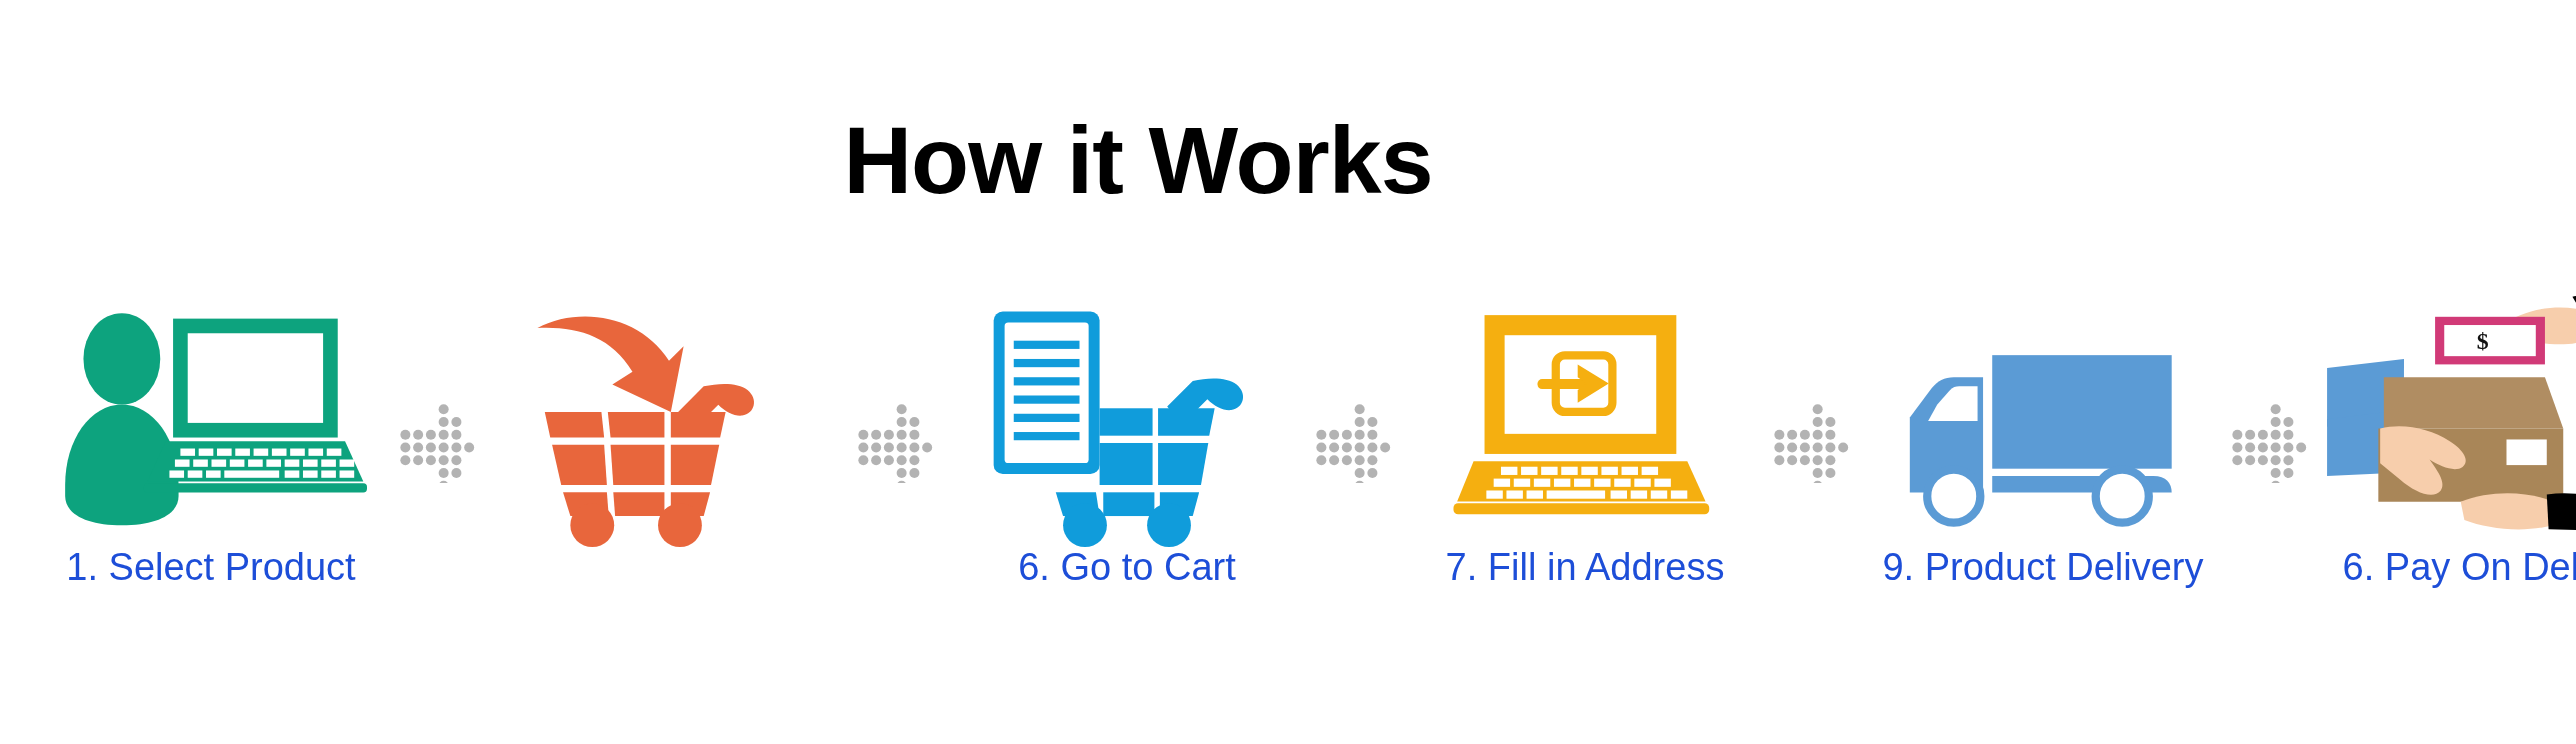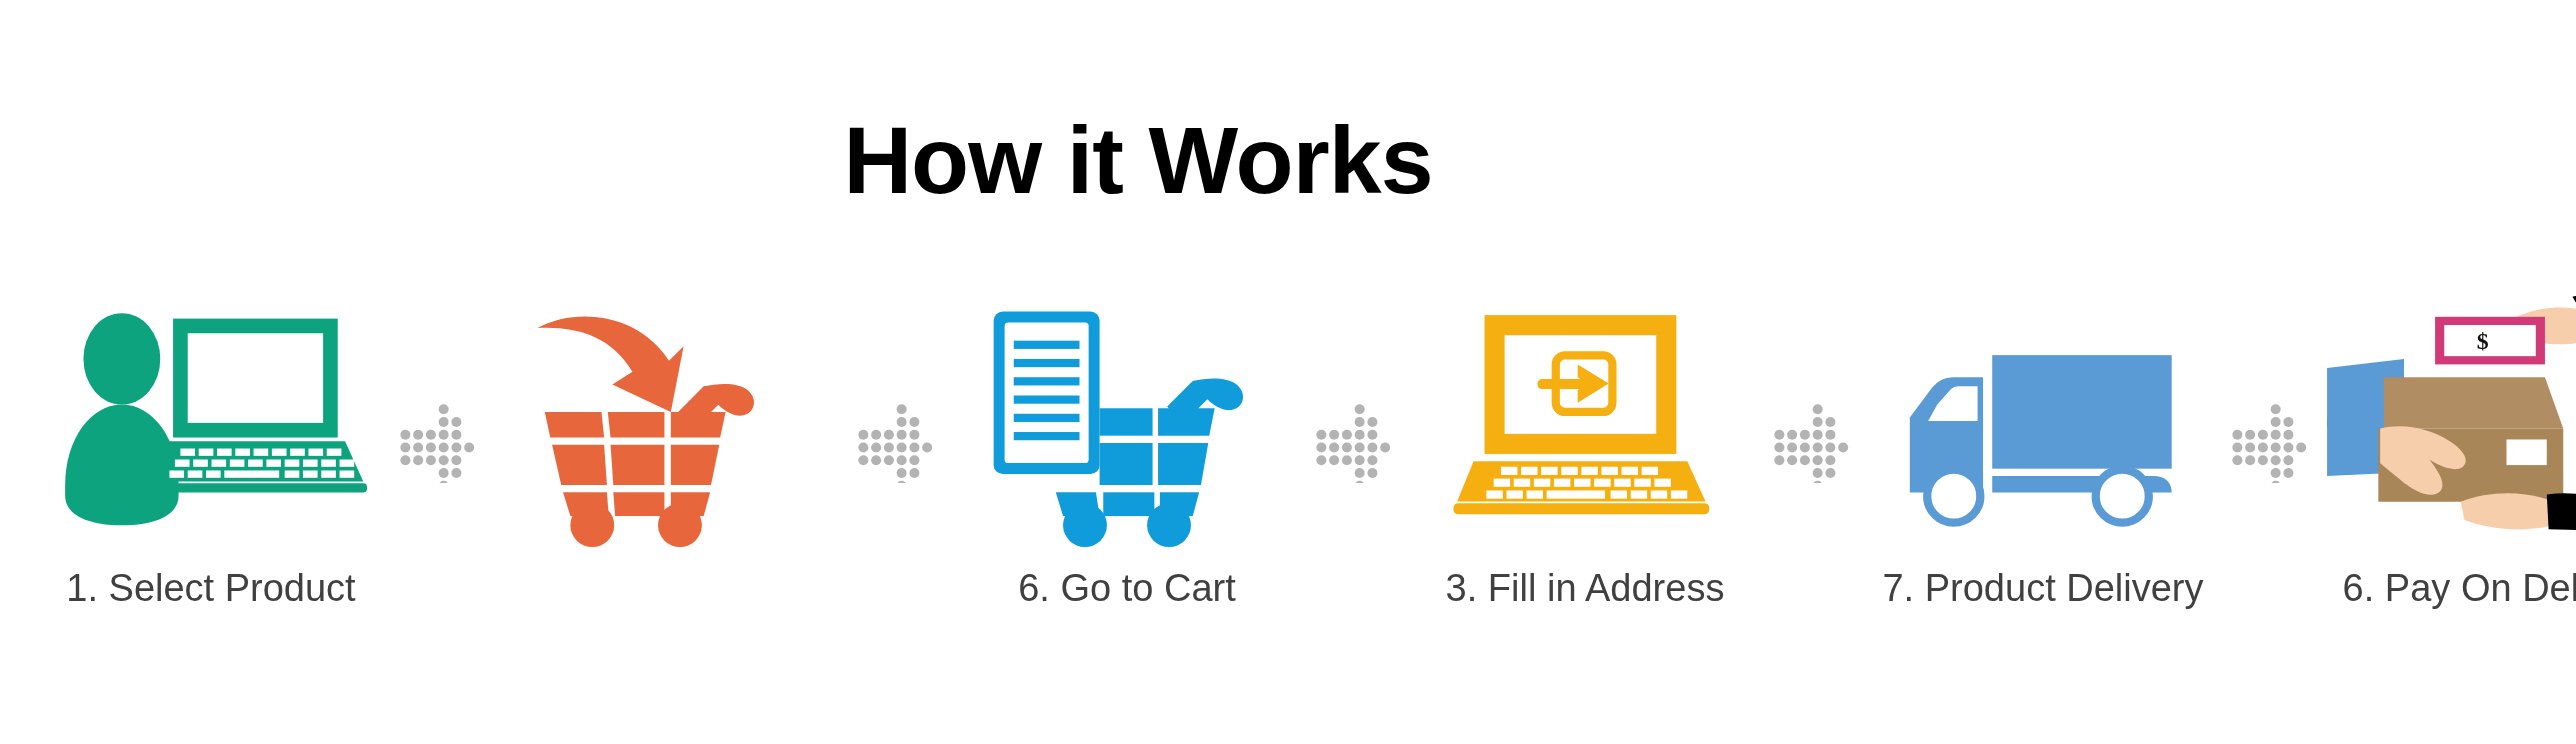--- a/index.html
+++ b/index.html
@@ -65,24 +65,24 @@
     height: 229px;
     display: flex;
     align-items: flex-end;
     justify-content: center;
     position: relative;
   }
 
   .step-art svg { display: block; overflow: visible; }
 
   .step-label {
-    margin-top: 38px;
+    margin-top: 17px;
     font-size: 38px;
     font-weight: normal;
-    color: #404040;
+    color: #1d4ed8;
     white-space: nowrap;
     text-align: center;
     line-height: 1;
   }
 
   
   .separator {
     width: 110px;
     height: 338px;
     flex: 0 0 auto;
@@ -365,21 +365,21 @@
             <rect x="64" y="206" width="18" height="9"></rect>
             <rect x="86" y="206" width="18" height="9"></rect>
             <rect x="108" y="206" width="64" height="9"></rect>
             <rect x="178" y="206" width="18" height="9"></rect>
             <rect x="200" y="206" width="18" height="9"></rect>
             <rect x="222" y="206" width="18" height="9"></rect>
             <rect x="244" y="206" width="18" height="9"></rect>
           </g>
         </svg>
       </div>
-      <div class="step-label">3. Fill in Address</div>
+      <div class="step-label">7. Fill in Address</div>
     </div>
 
     <div class="separator">
       <svg width="82" height="82" viewBox="0 0 90 90">
         <g fill="#B3B3B3">
           <circle cx="7" cy="37" r="5.5"></circle>
             <circle cx="21" cy="37" r="5.5"></circle>
           <circle cx="35" cy="37" r="5.5"></circle>
             <circle cx="49" cy="37" r="5.5"></circle>
           <circle cx="63" cy="37" r="5.5"></circle>
@@ -413,21 +413,21 @@
           <path d="M104 190 L280 190 C294 190 300 198 300 208 L104 208 Z" fill="#5B9BD5"></path>
 
           <path d="M14 126 L38 94 C44 86 52 82 62 82 L94 82 L94 208 L14 208 Z" fill="#5B9BD5"></path>
 
           <path d="M44 112 L58 96 C61 93 64 92 68 92 L88 92 L88 130 L34 130 Z" fill="#FFFFFF"></path>
 
           <circle cx="62" cy="212" r="29" fill="#FFFFFF" stroke="#5B9BD5" stroke-width="9"></circle>
           <circle cx="246" cy="212" r="29" fill="#FFFFFF" stroke="#5B9BD5" stroke-width="9"></circle>
         </svg>
       </div>
-      <div class="step-label">7. Product Delivery</div>
+      <div class="step-label">9. Product Delivery</div>
     </div>
 
     <div class="separator">
       <svg width="82" height="82" viewBox="0 0 90 90">
         <g fill="#B3B3B3">
           <circle cx="7" cy="37" r="5.5"></circle>
             <circle cx="21" cy="37" r="5.5"></circle>
           <circle cx="35" cy="37" r="5.5"></circle>
             <circle cx="49" cy="37" r="5.5"></circle>
           <circle cx="63" cy="37" r="5.5"></circle>

